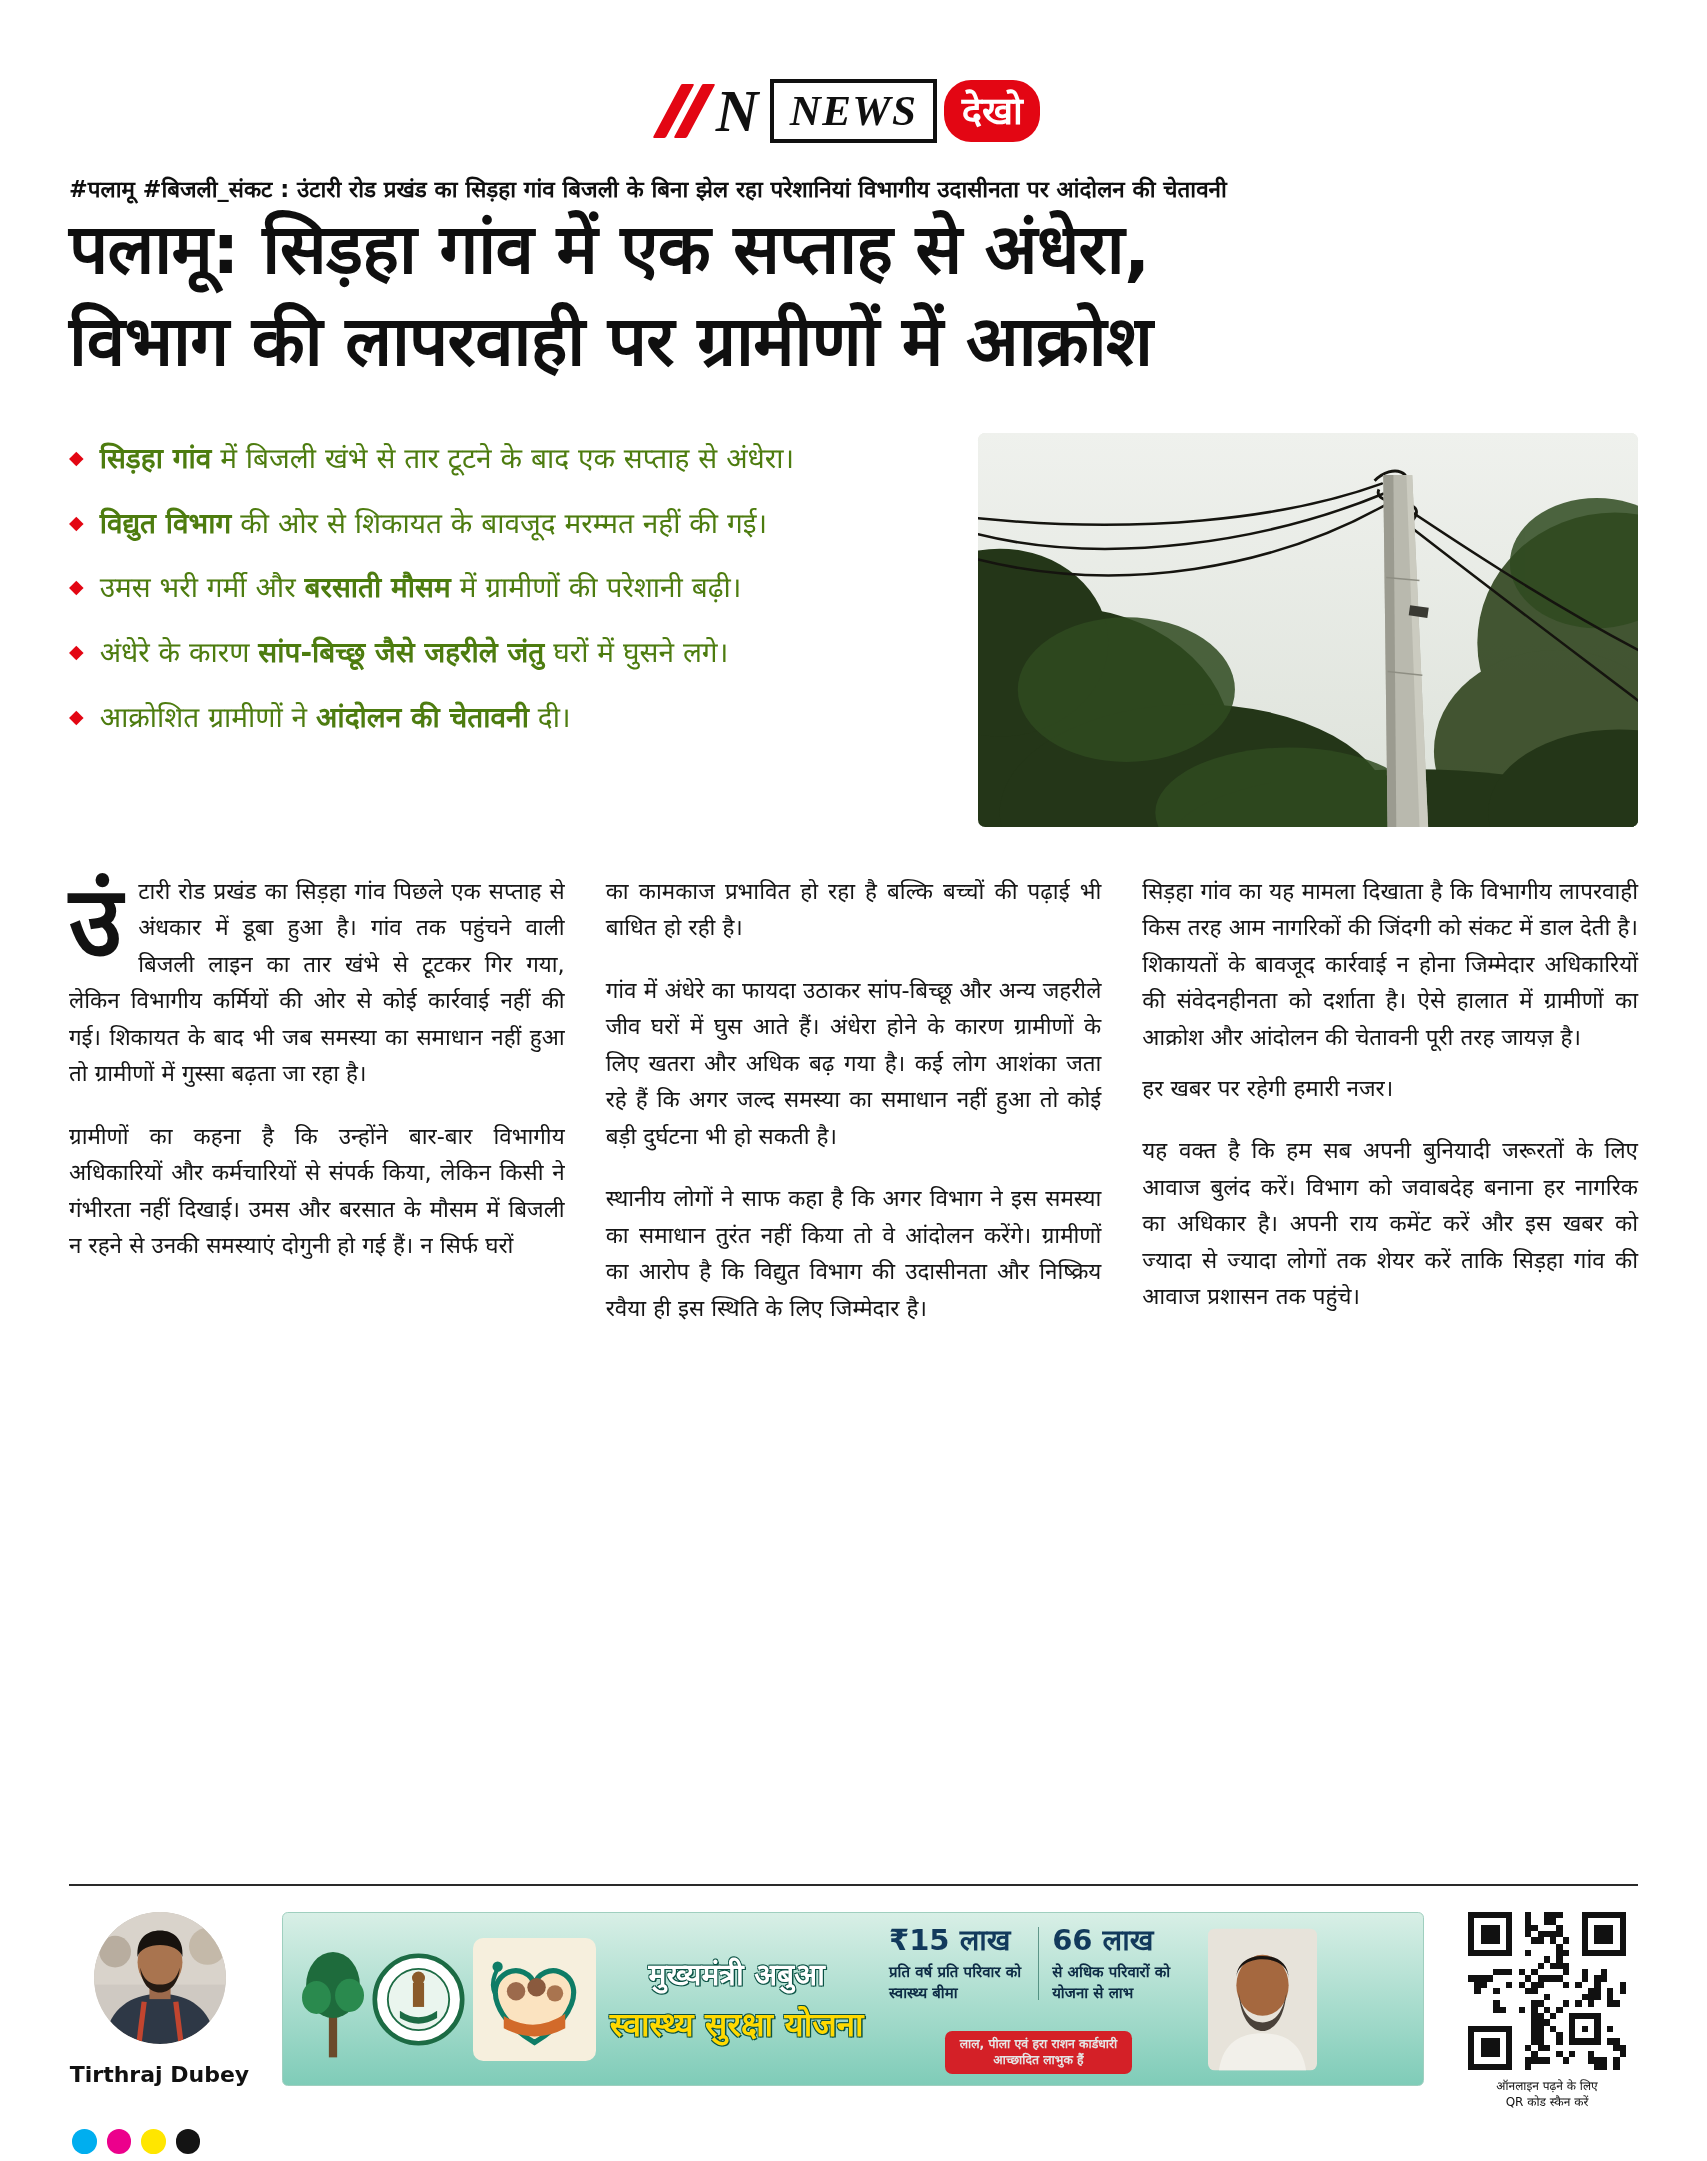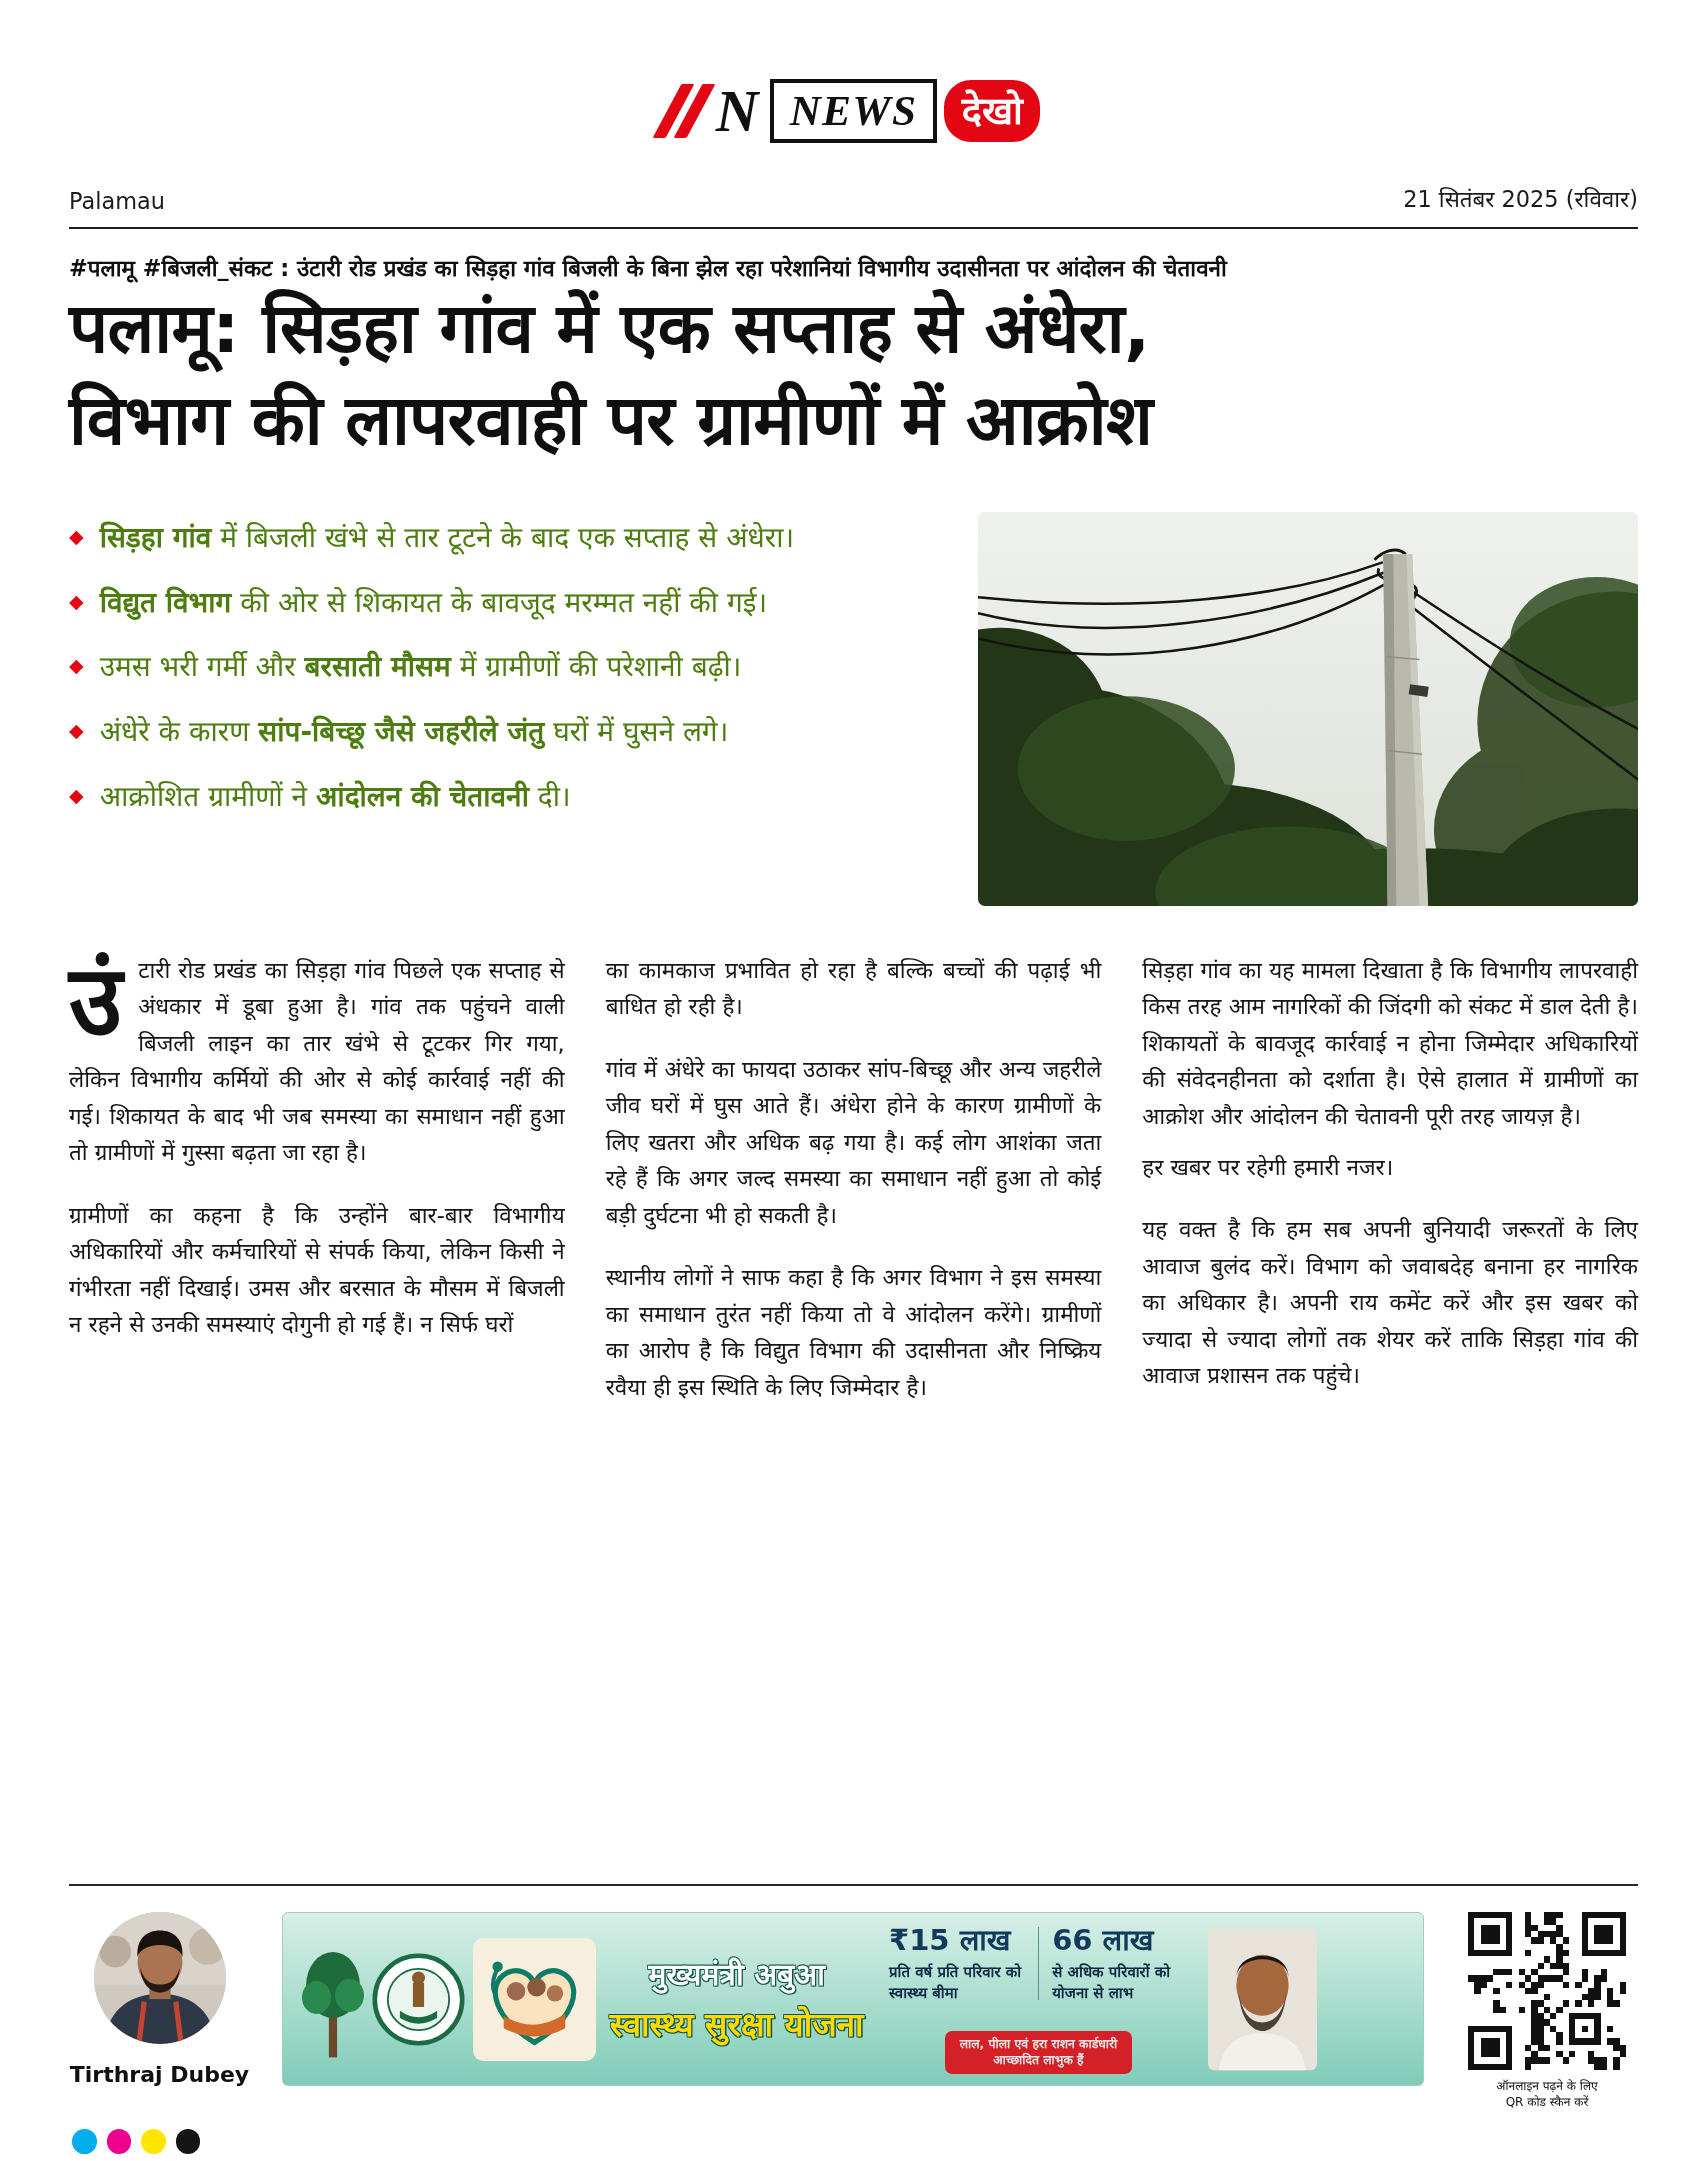--- a/index.html
+++ b/index.html
@@ -136,24 +136,20 @@
   <header class="masthead">
     <div class="logo">
       <span class="slash s1"></span>
       <span class="slash s2"></span>
       <span class="logo-n">N</span>
       <span class="logo-news">NEWS</span>
       <span class="logo-dekho">देखो</span>
     </div>
   </header>
 
-  <div class="meta-row">
-    <span>Palamau</span>
-    <span>21 सितंबर 2025 (रविवार)</span>
-  </div>
 
   <p class="kicker">#पलामू #बिजली_संकट : उंटारी रोड प्रखंड का सिड़हा गांव बिजली के बिना झेल रहा परेशानियां विभागीय उदासीनता पर आंदोलन की चेतावनी</p>
 
   <h1 class="headline">
     <span class="hl">पलामू: सिड़हा गांव में एक सप्ताह से अंधेरा,</span>
     <span class="hl">विभाग की लापरवाही पर ग्रामीणों में आक्रोश</span>
   </h1>
 
   <section class="lead">
     <div class="highlights">

